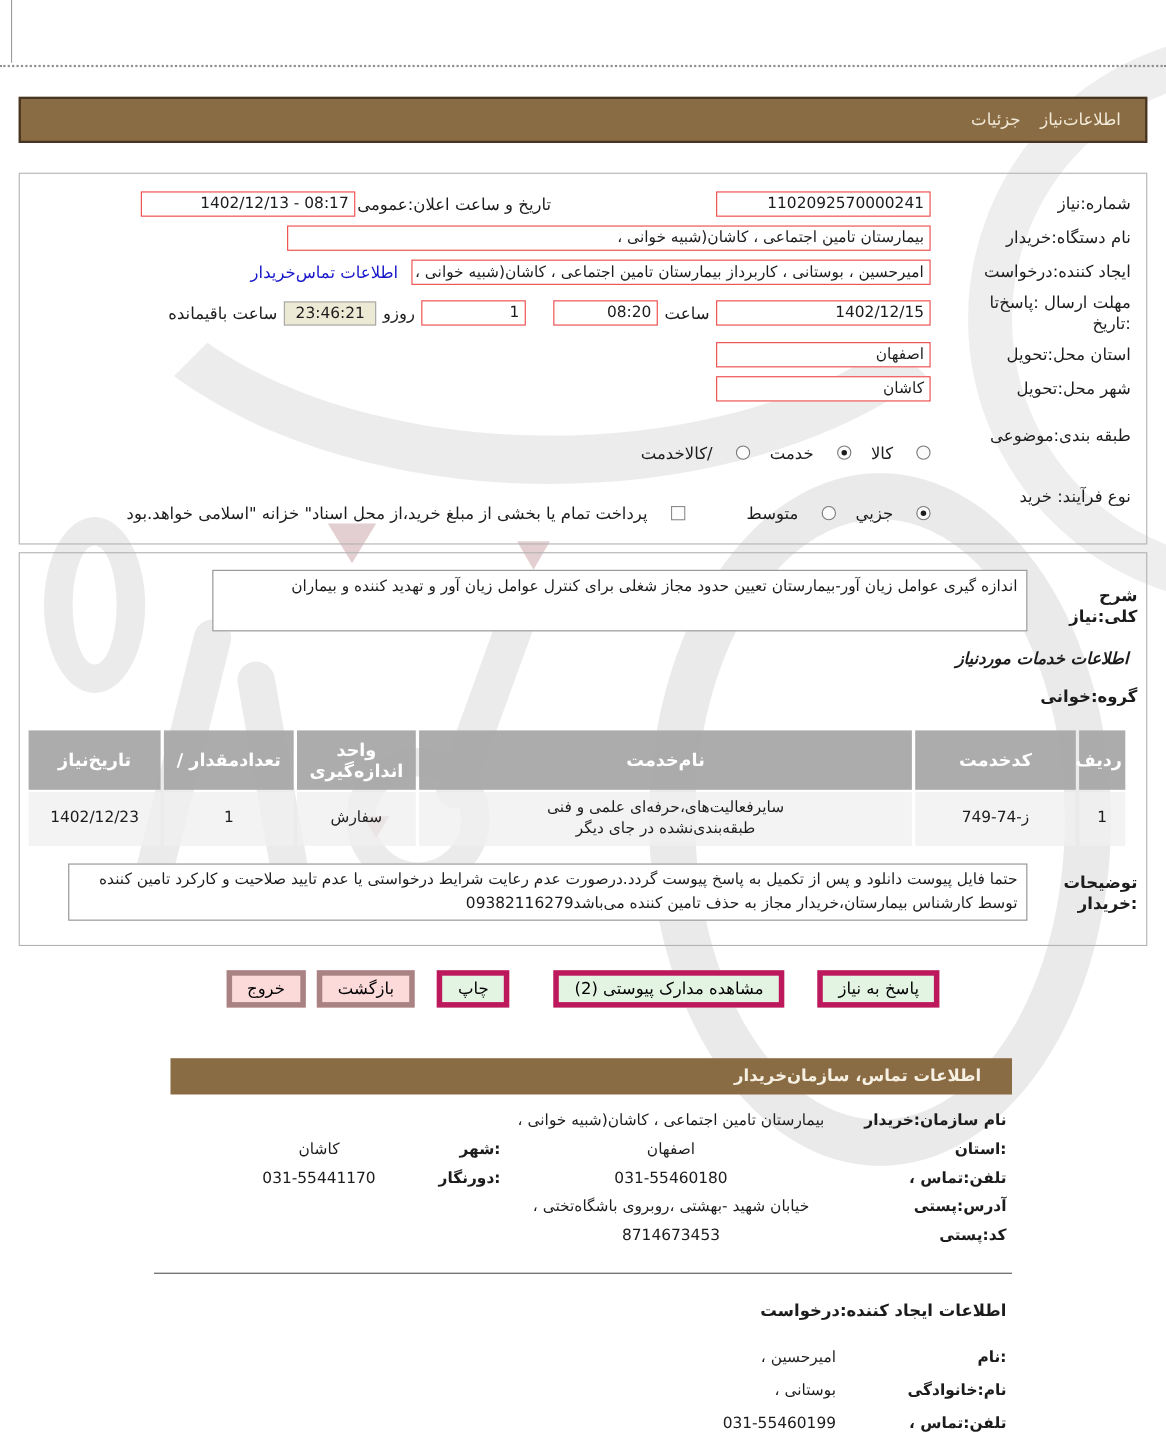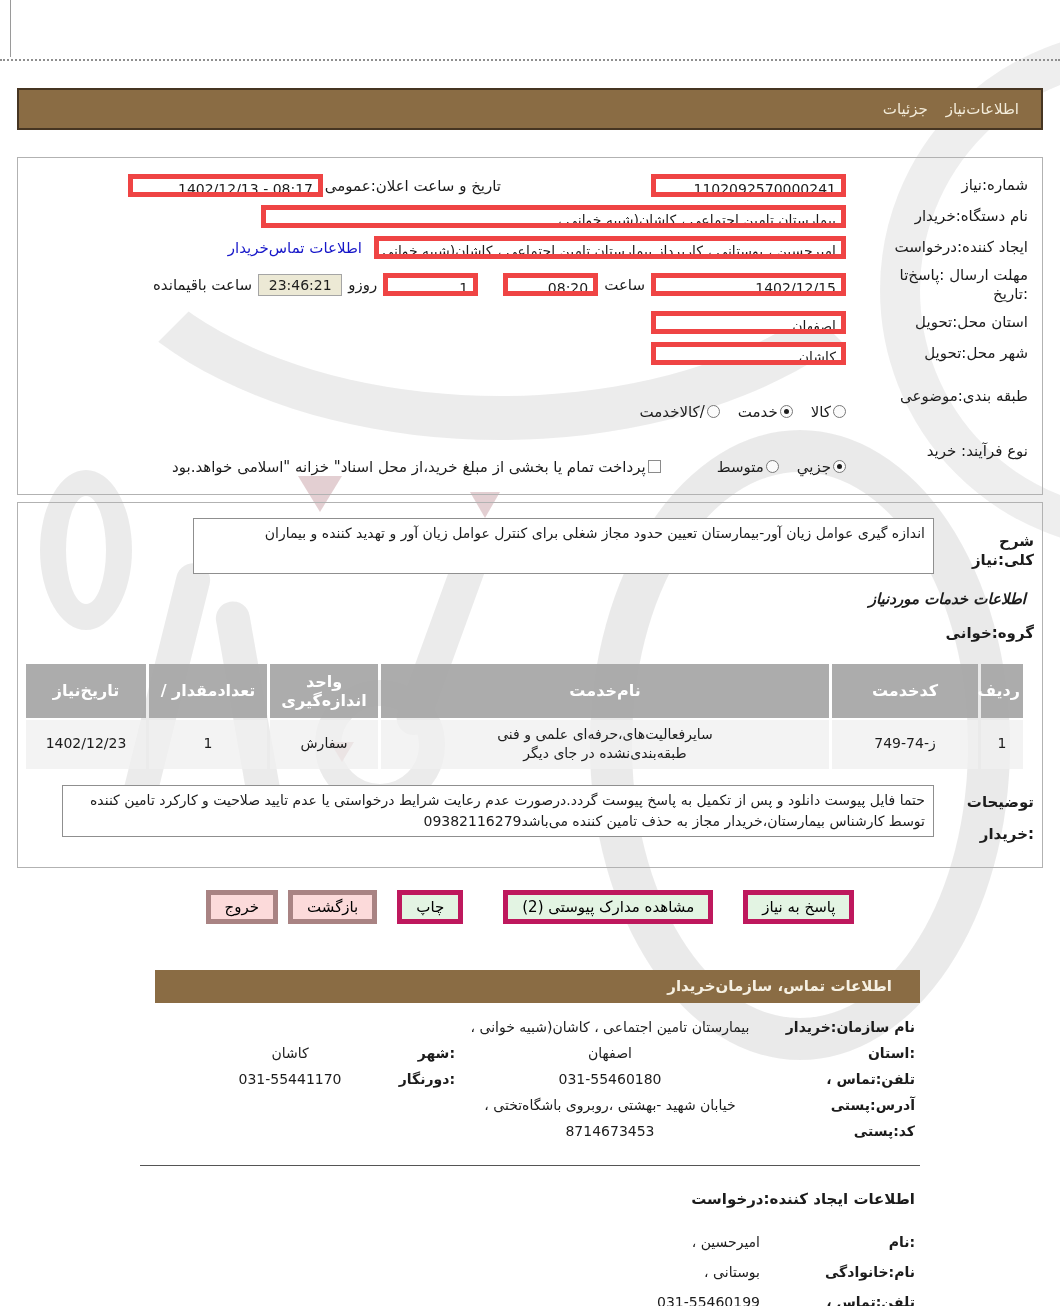--- a/index.html
+++ b/index.html
@@ -34,30 +34,30 @@
     color: #f3ecda; font-size: 15px;
   }
   .tab { cursor: pointer; white-space: nowrap; }
   .box { margin: 0 17px; border: 1px solid #b2b2b2; padding: 9px 8px 12px; background: transparent; }
   .box1 { margin-top: 27px; }
   .box2 { margin-top: 7px; padding-bottom: 16px; }
   .frow { display: flex; align-items: center; margin: 6px 0; min-height: 25px; font-size: 15px; }
   .flabel { width: 188px; flex-shrink: 0; text-align: right; padding: 0 6px 0 10px; line-height: 1.25; }
   .flabel-b { width: 100px; flex-shrink: 0; text-align: right; font-weight: bold; padding-left: 8px; line-height: 1.3; }
   .inp {
-    border: 5px solid #ef4444; background: #fff; height: 23px; line-height: 21px;
+    border: 1px solid #ef4444; background: #fff; height: 23px; line-height: 21px;
     padding: 0 5px; font-size: 14px; overflow: hidden; white-space: nowrap; cursor: text;
   }
   .ta { border: 1px solid #8f8f8f; background: #fff; padding: 4px 8px; font-size: 14px; line-height: 1.5; cursor: text; }
   .w195 { width: 195px; } .w585 { width: 585px; } .w518 { width: 472px; } .w95 { width: 95px; }
   .annc-lbl { width: 178px; margin-right: 150px; text-align: right; white-space: nowrap; }
   .link { color: #1717c9; margin-right: 12px; cursor: pointer; white-space: nowrap; }
   .countdown { width: 84px; background: #ece9d5; border: 1px solid #a5a5a5; height: 22px; line-height: 20px; text-align: center; font-size: 14px; }
   .mlbl { margin: 0 6px; white-space: nowrap; }
-  .opt { display: flex; align-items: center; gap: 2px; margin-left: 18px; cursor: pointer; margin-top: 31px; }
+  .opt { display: flex; align-items: center; gap: 21px; margin-left: 18px; cursor: pointer; margin-top: 31px; }
   .radio { width: 13px; height: 13px; border: 1px solid #787878; border-radius: 50%; background: #fbfbfb; position: relative; flex-shrink: 0; }
   .radio.sel::after { content: ""; position: absolute; inset: 3px; background: #1d1d1d; border-radius: 50%; }
   .checkbox { width: 13px; height: 13px; border: 1px solid #8a8a8a; background: #fdfdfd; flex-shrink: 0; }
   .sec-h { font-weight: bold; font-size: 15px; text-align: right; margin: 16px 8px 0; font-style: italic; }
   
   table.svc { width: 986px; margin: 15px 8px 0 auto; border-collapse: separate; border-spacing: 3px 2px; table-layout: fixed; }
   table.svc th { background: rgba(166,166,166,.93); color: #fff; font-weight: bold; font-size: 16px; padding: 8px 3px; text-align: center; }
   table.svc td { background: rgba(240,240,240,.78); font-size: 14px; padding: 5px 3px; text-align: center; line-height: 1.4; }
   .btnrow { display: flex; justify-content: center; align-items: center; margin-top: 22px; font-size: 15px; }
   .btn { border: 5px solid #be185d; background: #e3f4e3; padding: 3px 14px; cursor: pointer; white-space: nowrap; font-size: 15px; font-family: inherit; }
@@ -224,21 +224,21 @@
           <td>سفارش</td>
           <td>1</td>
           <td>1402/12/23</td>
         </tr>
       </tbody>
     </table>
 
     <div class="frow" style="align-items:flex-start; margin-top:14px;">
       <span class="flabel-b" style="padding-top:8px;">
         <span style="display:block;">توضیحات</span>
-        <span style="display:block;margin-top:13px;">:خریدار</span>
+        <span style="display:block;">:خریدار</span>
       </span>
       <div class="ta" style="width:872px; min-height:50px;">حتما فایل پیوست دانلود و پس از تکمیل به پاسخ پیوست گردد.درصورت عدم رعایت شرایط درخواستی یا عدم تایید صلاحیت و کارکرد تامین کننده توسط کارشناس بیمارستان،خریدار مجاز به حذف تامین کننده می‌باشد09382116279</div>
     </div>
 
   </div>
 
   <div class="btnrow">
     <button class="btn">پاسخ به نیاز</button>
     <button class="btn gap30">مشاهده مدارک پیوستی (2)</button>
     <button class="btn gap40">چاپ</button>

